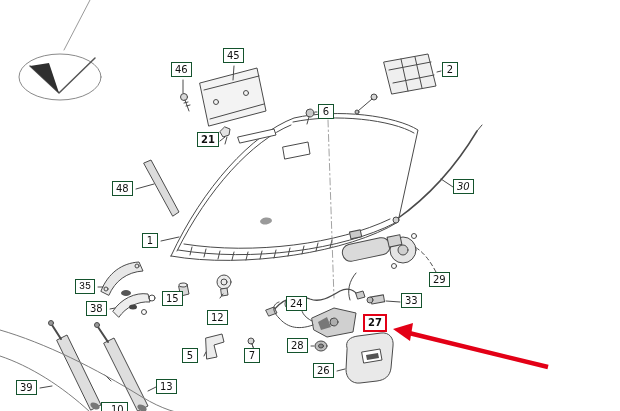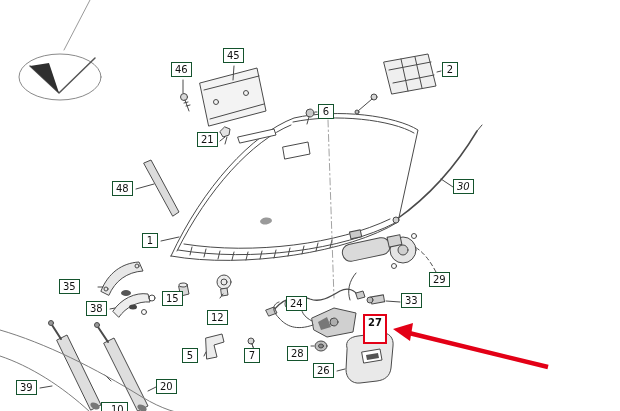--- a/index.html
+++ b/index.html
@@ -23,21 +23,21 @@
     border: 1px solid #14532d;
     color: #111111;
     font-size: 10px;
     line-height: 14px;
     text-align: center;
     cursor: pointer;
     user-select: none;
   }
   .part-label.highlighted {
     border: 2px solid var(--hl, #e30016);
-    height: 30px;
+    height: 18px;
     line-height: 14px;
     font-weight: bold;
   }
   [data-name="highlight-arrow"] .hl-line { stroke: var(--hl, #e30016); }
   [data-name="highlight-arrow"] .hl-head { fill: var(--hl, #e30016); }
 </style>
 </head>
 <body>
 
 <div class="canvas" data-name="parts-diagram-canvas">
@@ -223,35 +223,35 @@
     <g data-name="highlight-arrow">
       <path class="hl-line" d="M548,367 L409,333" stroke="#e30016" stroke-width="4.5" fill="none"></path>
       <path class="hl-head" d="M393,329 L413,323 L410,341 Z" fill="#e30016" stroke="none"></path>
     </g>
   </svg>
 
   <div class="labels-layer" data-name="labels-layer">
       <div class="part-label" data-name="part-label-46" style="left: 171px; top: 62px;">46</div>
       <div class="part-label" data-name="part-label-45" style="left: 223px; top: 48px;">45</div>
       <div class="part-label" data-name="part-label-2" style="left: 442px; top: 62px;">2</div>
-      <div class="part-label" data-name="part-label-21" style="left: 197px; top: 132px;">21</div>
+      <div class="part-label" data-name="part-label-21" style="left: 197px; top: 132px; font-weight: bold;">21</div>
       <div class="part-label" data-name="part-label-6" style="left: 318px; top: 104px;">6</div>
       <div class="part-label" data-name="part-label-48" style="left: 112px; top: 181px;">48</div>
       <div class="part-label" data-name="part-label-30" style="left: 453px; top: 179px; font-style: italic;">30</div>
       <div class="part-label" data-name="part-label-1" style="left: 142px; top: 233px;">1</div>
-      <div class="part-label" data-name="part-label-35" style="left: 59px; top: 279px;">35</div>
+      <div class="part-label" data-name="part-label-35" style="left: 75px; top: 279px; font-family: Liberation Mono, monospace;">35</div>
       <div class="part-label" data-name="part-label-38" style="left: 86px; top: 301px;">38</div>
       <div class="part-label" data-name="part-label-15" style="left: 162px; top: 291px;">15</div>
       <div class="part-label" data-name="part-label-12" style="left: 207px; top: 310px;">12</div>
       <div class="part-label" data-name="part-label-24" style="left: 286px; top: 296px; text-align: center;">24</div>
       <div class="part-label" data-name="part-label-29" style="left: 429px; top: 272px;">29</div>
       <div class="part-label" data-name="part-label-33" style="left: 401px; top: 293px;">33</div>
       <div class="part-label highlighted" data-name="part-label-27" style="left: 363px; top: 314px;">27</div>
-      <div class="part-label" data-name="part-label-28" style="left: 287px; top: 338px; margin-top: 8px;">28</div>
+      <div class="part-label" data-name="part-label-28" style="left: 287px; top: 338px;">28</div>
       <div class="part-label" data-name="part-label-26" style="left: 313px; top: 363px;">26</div>
       <div class="part-label" data-name="part-label-5" style="left: 182px; top: 348px;">5</div>
       <div class="part-label" data-name="part-label-7" style="left: 244px; top: 348px;">7</div>
       <div class="part-label" data-name="part-label-39" style="left: 16px; top: 380px;">39</div>
       <div class="part-label" data-name="part-label-10" style="left: 101px; top: 402px; padding-left: 9px;">10</div>
-      <div class="part-label" data-name="part-label-13" style="left: 156px; top: 379px;">20</div>
+      <div class="part-label" data-name="part-label-13" style="left: 156px; top: 379px;">13</div>
     </div>
 
 </div>
 
 </body></html>

